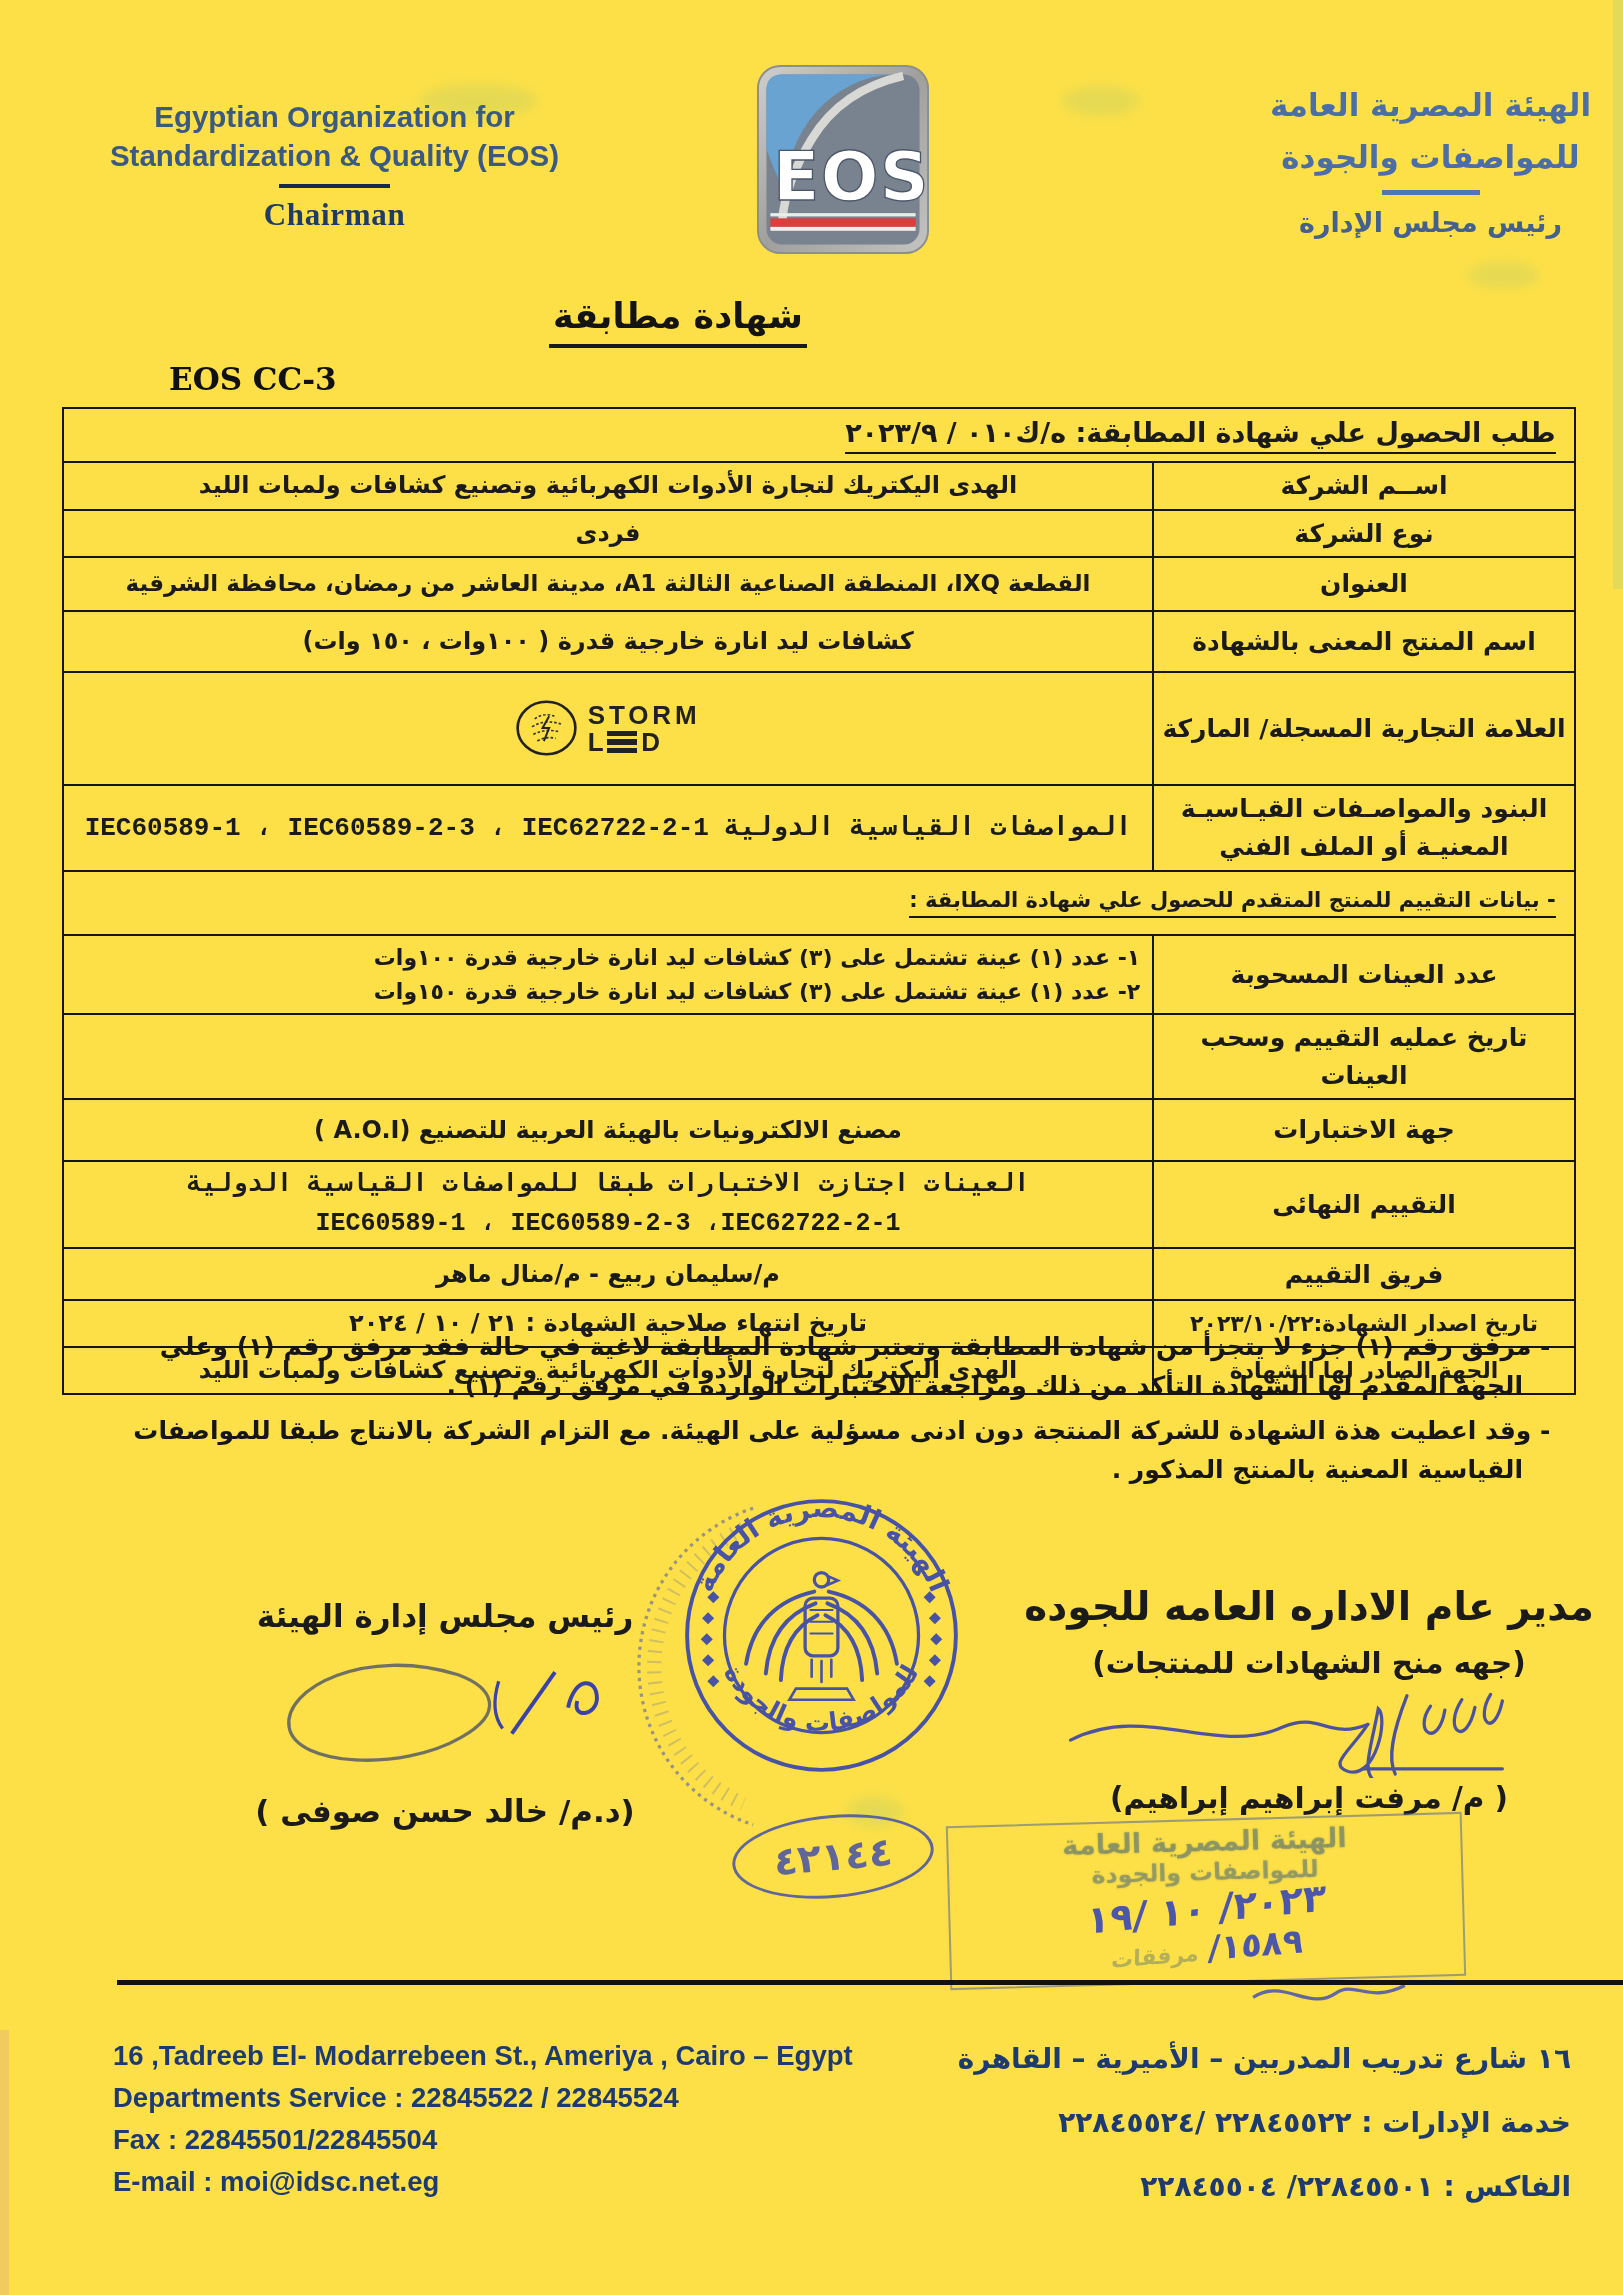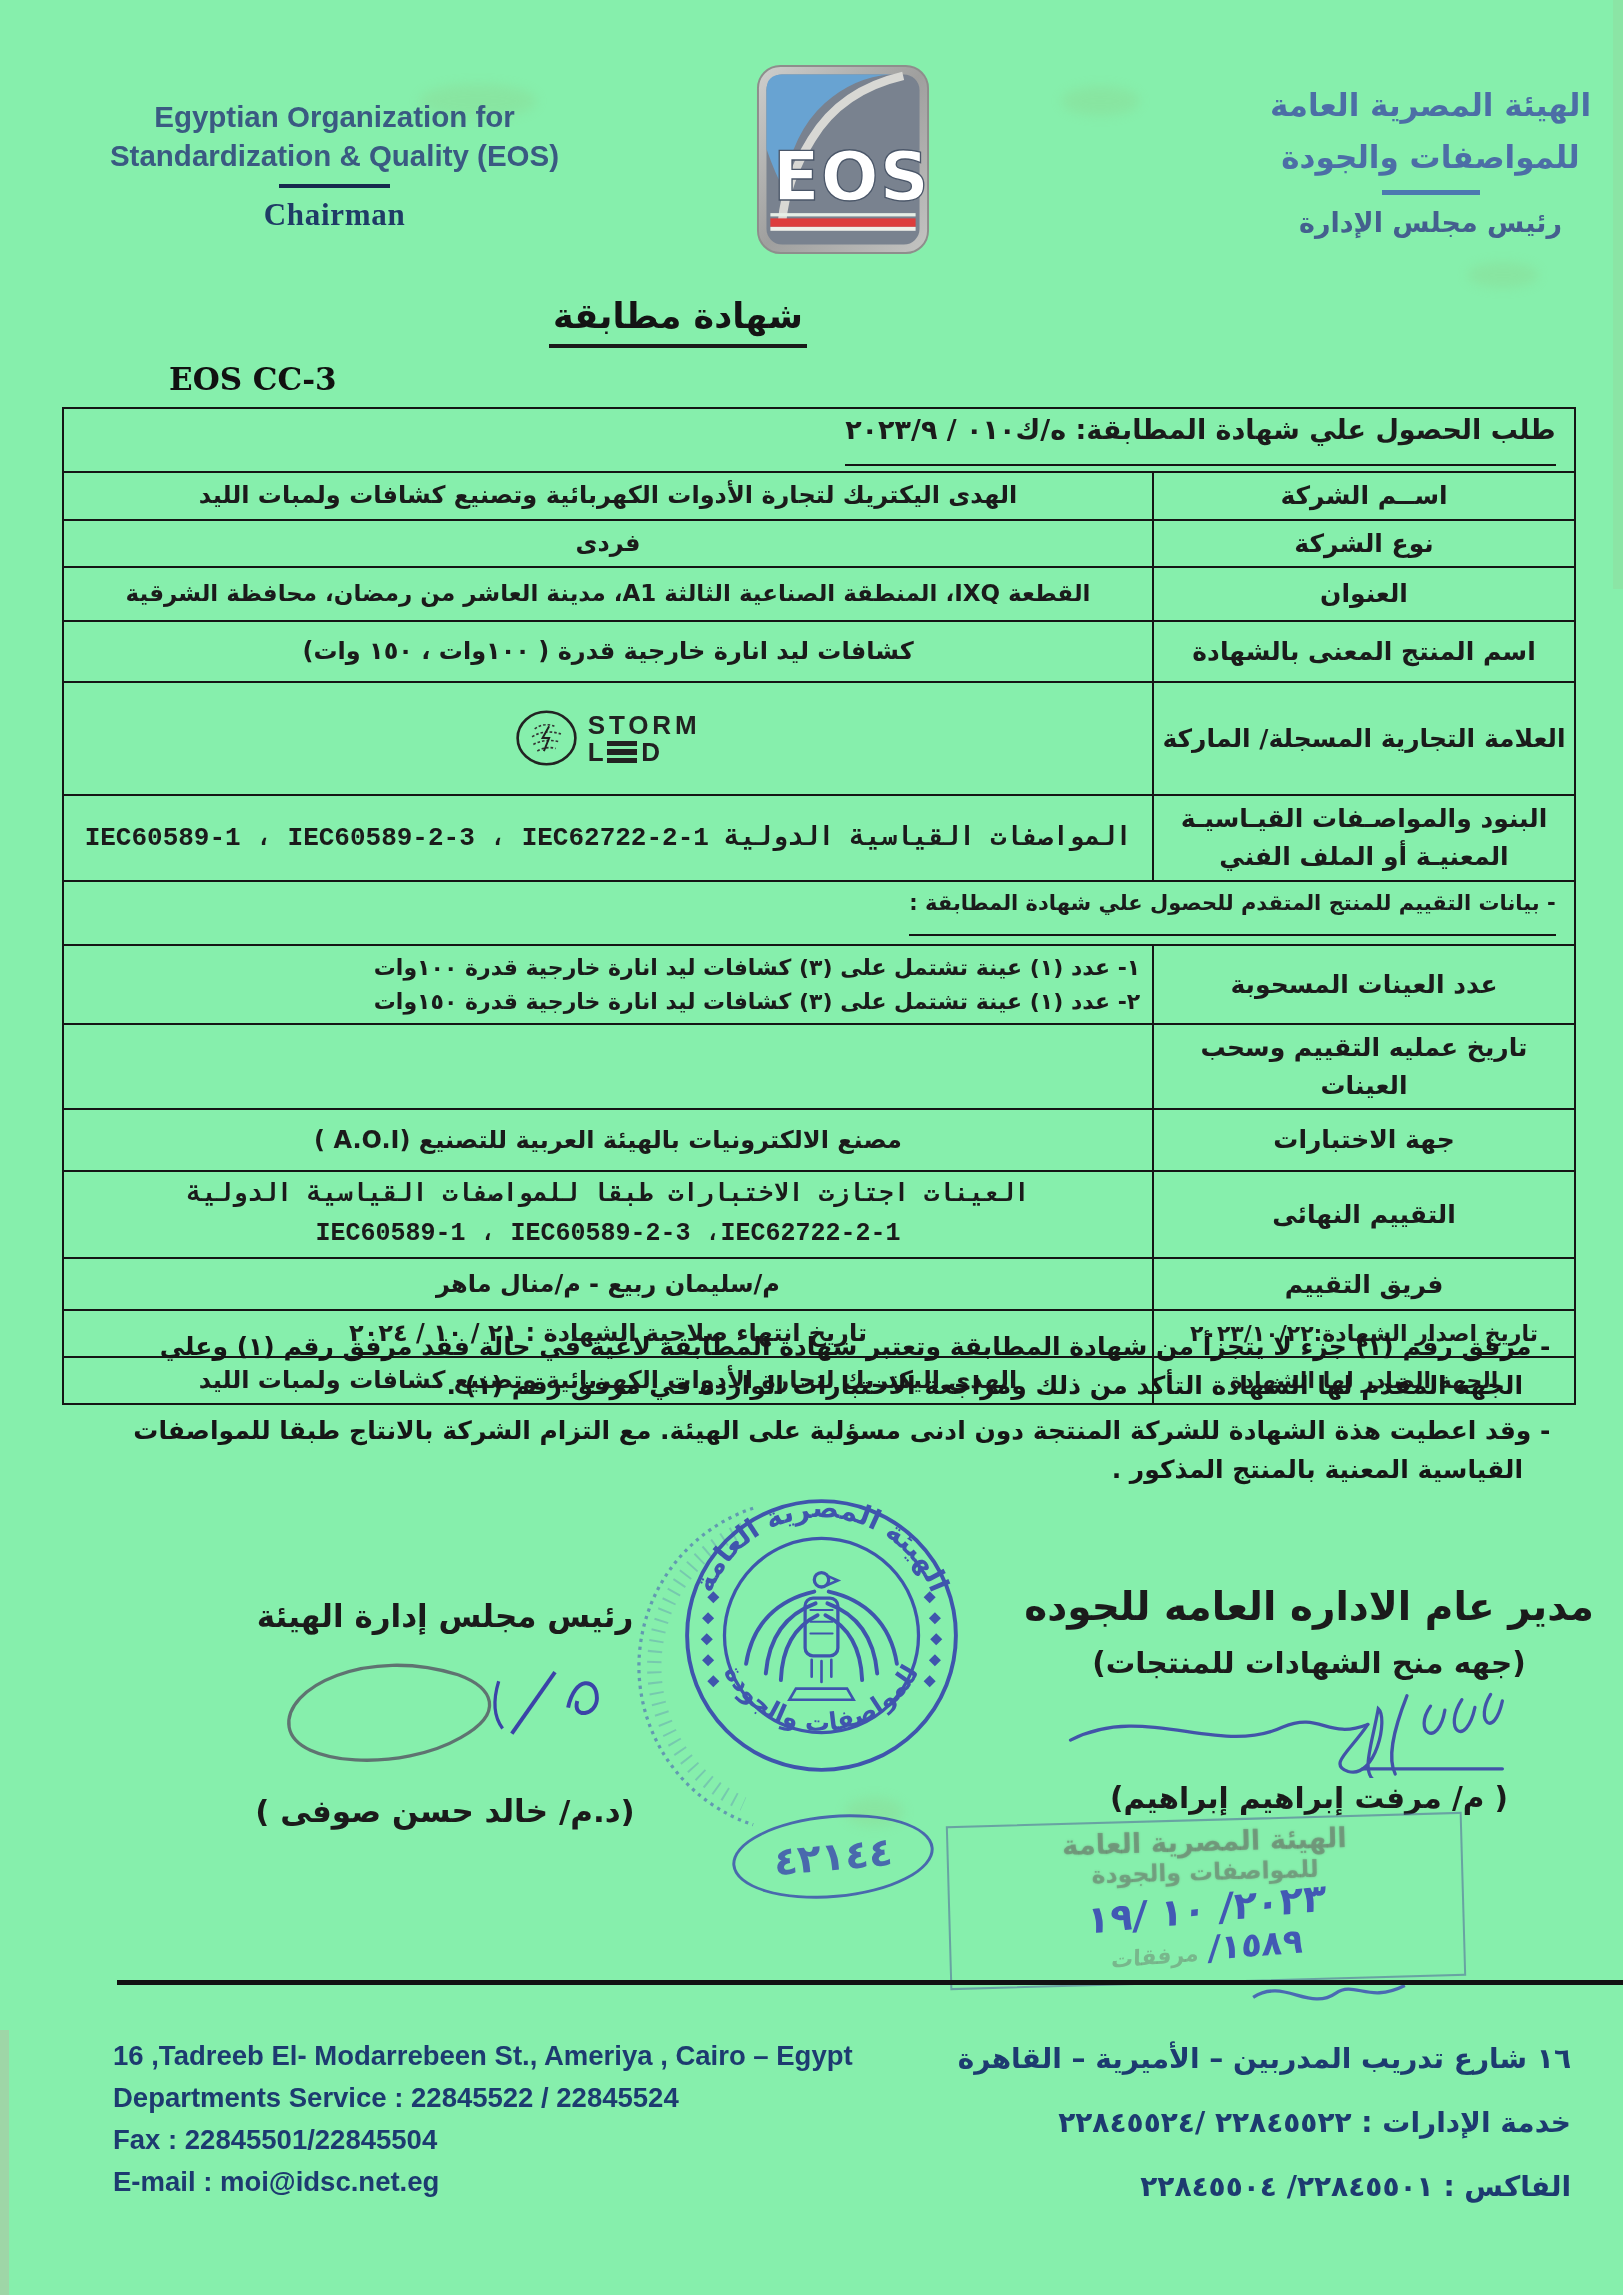--- a/index.html
+++ b/index.html
@@ -1,16 +1,16 @@
 <!DOCTYPE html>
 <html style="font-size:10.5px"><head>
 <meta charset="utf-8">
 <style>
   html,body{margin:0;padding:0;background:#d9d6cf;}
-  .page{position:relative;width:1623px;height:2295px;background:#86efac;overflow:hidden;
+  .page{position:relative;width:1623px;height:2295px;background:#fde047;overflow:hidden;
         font-family:"DejaVu Sans",sans-serif;color:#1b1b1b;}
   
   .hdr-en{position:absolute;left:79px;top:97px;width:511px;text-align:center;
           font-family:"Liberation Sans",sans-serif;font-weight:bold;font-size:29.5px;
           line-height:39px;color:#3a5a82;}
   .hdr-en .bar{width:111px;height:3.9px;background:#17294e;margin:9.2px auto 6.5px auto;}
   .hdr-en .chair{font-family:"Liberation Serif",serif;font-size:31px;color:#1f3c66;letter-spacing:0.7px;}
   .logo{position:absolute;left:756px;top:64px;width:174px;height:191px;}
   .hdr-ar{position:absolute;left:1247px;top:79px;width:367px;text-align:center;
           font-weight:bold;font-size:31px;line-height:52px;color:#4c6ea6;}
@@ -20,21 +20,21 @@
   .doc-title{position:absolute;left:549px;top:296px;font-size:35px;font-weight:bold;color:#141414;
              border-bottom:4.6px solid #1a1a1a;padding:0 3.9px 7.9px 3.9px;}
   .form-code{position:absolute;left:169px;top:361px;font-family:"DejaVu Serif",serif;
              font-size:31px;font-weight:bold;color:#111;}
   
   .tbl{position:absolute;left:62px;top:407px;width:1514px;border:2.6px solid #151515;
        direction:rtl;font-weight:bold;box-sizing:border-box;}
   .trow{display:flex;border-bottom:2px solid #151515;min-height:37px;align-items:stretch;}
   .trow:last-child{border-bottom:none;}
   .full{display:flex;align-items:center;justify-content:flex-start;padding:5.2px 18.3px;font-size:27px;}
-  .full .u{border-bottom:2.6px solid #151515;padding-bottom:19px;}
+  .full .u{border-bottom:2.6px solid #151515;padding-bottom:4px;}
   .lbl{width:422px;flex:0 0 422px;border-left:2px solid #151515;display:flex;align-items:center;
        justify-content:center;text-align:center;font-size:25px;padding:3.9px 6.5px;box-sizing:border-box;
        white-space:pre-line;line-height:1.5;}
   .val{flex:1;display:flex;align-items:center;justify-content:center;text-align:center;
        font-size:24px;padding:3.9px 11.8px;box-sizing:border-box;white-space:pre-line;line-height:1.55;}
   .val.serif,.lbl.serif{font-family:Liberation Mono, monospace;font-size:26px;}
   
   .brand{display:flex;align-items:center;gap:9.2px;direction:ltr;}
   .brand-circle{width:63px;height:58px;}
   .brand-txt{display:flex;flex-direction:column;align-items:flex-start;line-height:1;}

